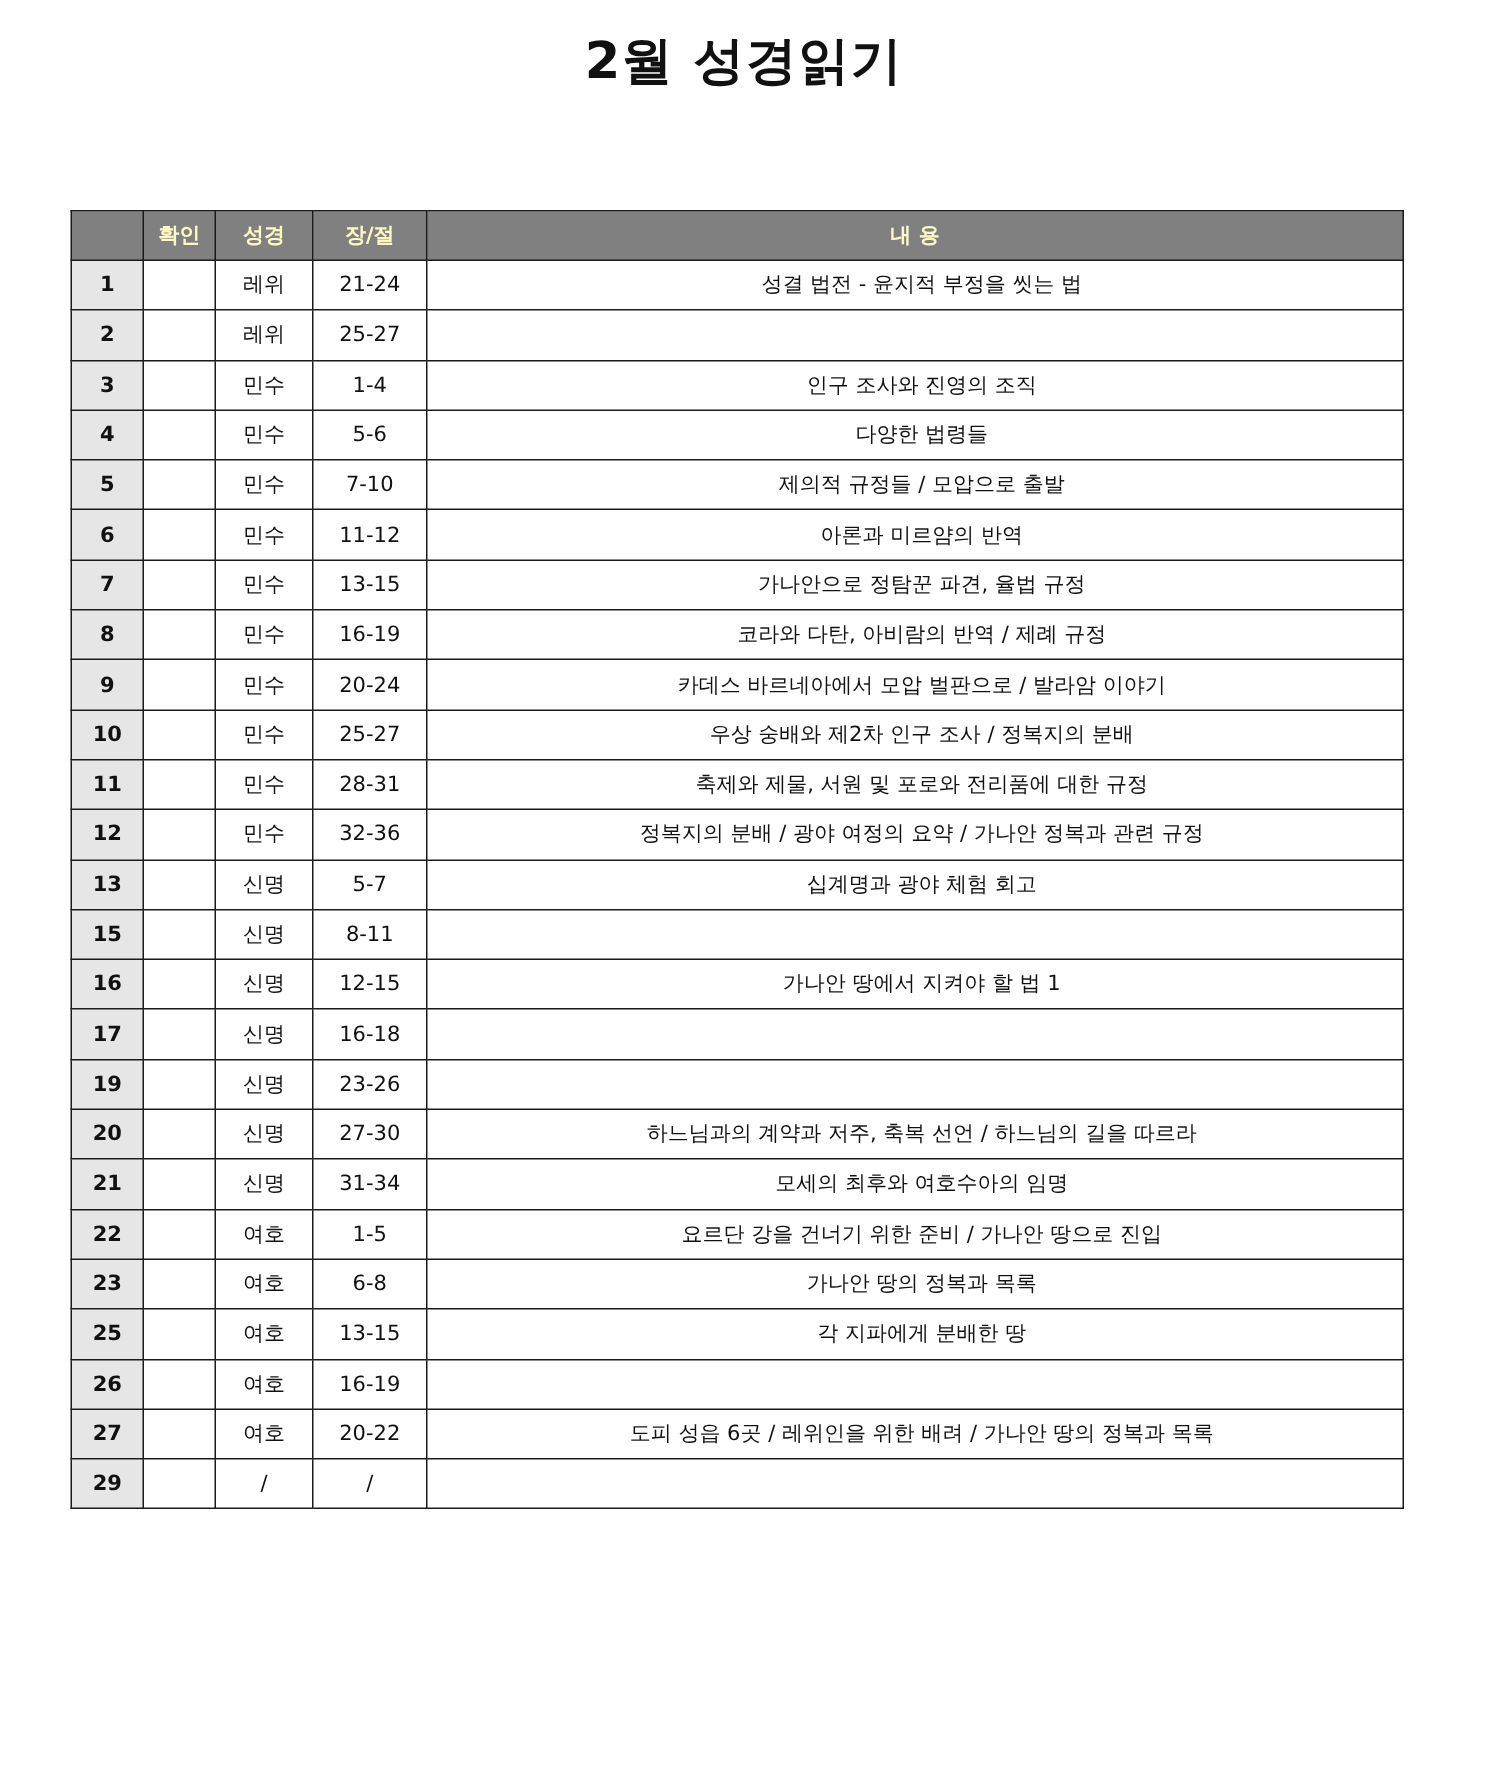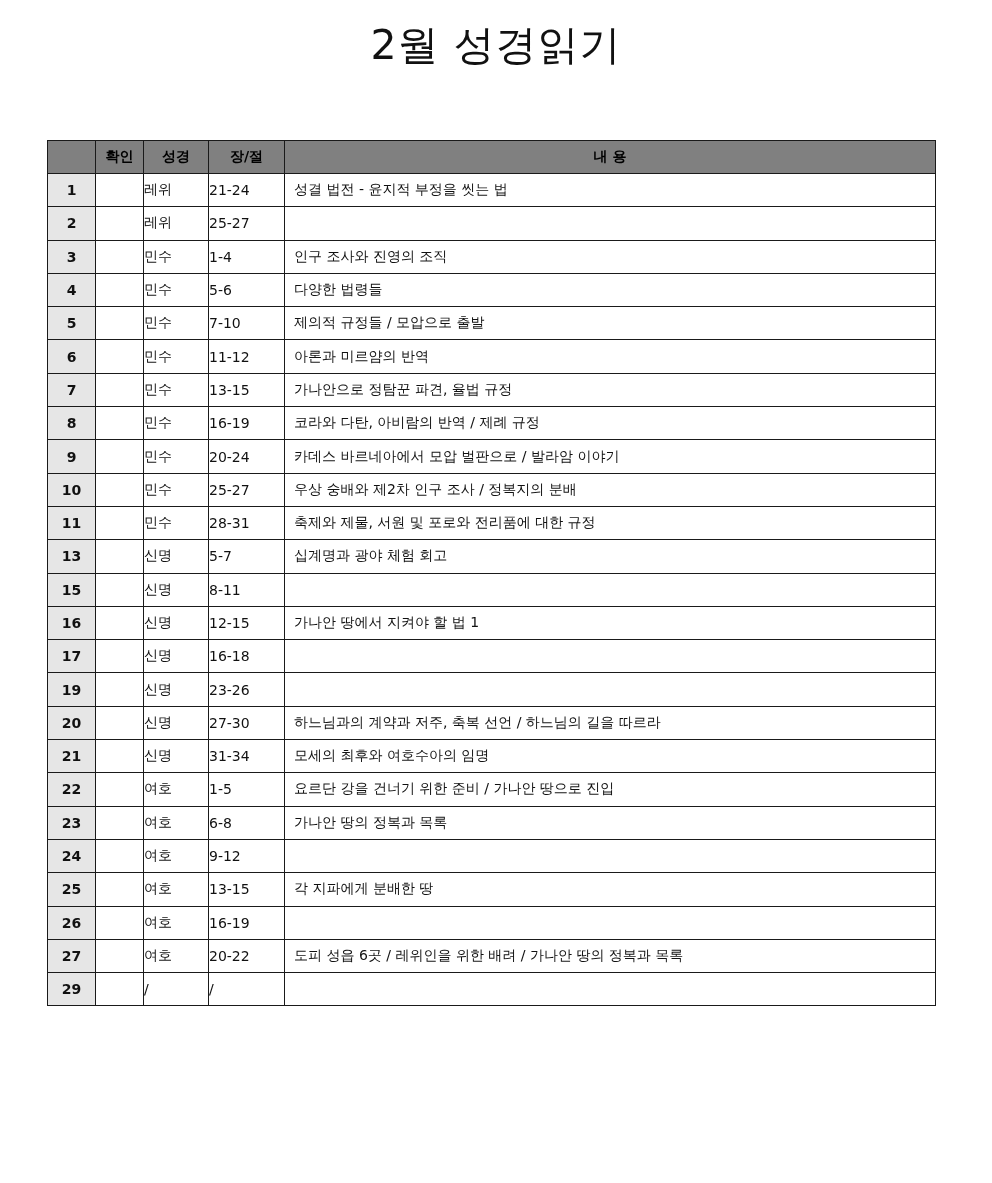--- a/index.html
+++ b/index.html
@@ -1,24 +1,24 @@
 <!DOCTYPE html>
 <html><head>
 <meta charset="utf-8">
 <style>
   html, body { margin:0; padding:0; background:#ffffff; }
   body { width:992px; height:1183px; position:relative; font-family:"DejaVu Sans", sans-serif; color:#111; }
-  .title { position:absolute; top:18px; left:0; width:992px; text-align:center; font-size:41px; font-weight:normal; letter-spacing:1px; }
+  .title { position:absolute; top:18px; left:0; width:992px; text-align:center; font-size:34px; font-weight:bold; letter-spacing:1px; }
   table { position:absolute; left:47px; top:140px; border-collapse:collapse; table-layout:fixed; width:888px; }
   th, td { border:1px solid #1a1a1a; height:32.3px; padding:0; font-size:14px; }
-  thead th { background:#808080; color:#000000; font-weight:bold; text-align:center; height:32px; }
+  thead th { background:#808080; color:#fef9c3; font-weight:bold; text-align:center; height:32px; }
   td.num { background:#e6e6e6; font-weight:bold; text-align:center; }
   td.check { background:#fff; }
-  td.book, td.ch { }
-  td.content { text-align:left; padding-left:9px; white-space:nowrap; overflow:hidden; }
+  td.book, td.ch { text-align:center; }
+  td.content { text-align:center; padding-left:9px; white-space:nowrap; overflow:hidden; }
   col.c0 { width:48px; } col.c1 { width:48px; } col.c2 { width:65px; } col.c3 { width:76px; } col.c4 { width:651px; }
 </style>
 </head>
 <body>
 
 <div class="title">2월 성경읽기</div>
 
 <table>
   <colgroup>
       <col class="c0">
@@ -108,20 +108,27 @@
         <td class="content">우상 숭배와 제2차 인구 조사 / 정복지의 분배</td>
       </tr>
       <tr>
         <td class="num">11</td>
         <td class="check"></td>
         <td class="book">민수</td>
         <td class="ch">28-31</td>
         <td class="content">축제와 제물, 서원 및 포로와 전리품에 대한 규정</td>
       </tr>
       <tr>
+        <td class="num">12</td>
+        <td class="check"></td>
+        <td class="book">민수</td>
+        <td class="ch">32-36</td>
+        <td class="content">정복지의 분배 / 광야 여정의 요약 / 가나안 정복과 관련 규정</td>
+      </tr>
+      <tr>
         <td class="num">13</td>
         <td class="check"></td>
         <td class="book">신명</td>
         <td class="ch">5-7</td>
         <td class="content">십계명과 광야 체험 회고</td>
       </tr>
       <tr>
         <td class="num">15</td>
         <td class="check"></td>
         <td class="book">신명</td>
@@ -169,27 +176,20 @@
         <td class="book">여호</td>
         <td class="ch">1-5</td>
         <td class="content">요르단 강을 건너기 위한 준비 / 가나안 땅으로 진입</td>
       </tr>
       <tr>
         <td class="num">23</td>
         <td class="check"></td>
         <td class="book">여호</td>
         <td class="ch">6-8</td>
         <td class="content">가나안 땅의 정복과 목록</td>
-      </tr>
-      <tr>
-        <td class="num">24</td>
-        <td class="check"></td>
-        <td class="book">여호</td>
-        <td class="ch">9-12</td>
-        <td class="content"></td>
       </tr>
       <tr>
         <td class="num">25</td>
         <td class="check"></td>
         <td class="book">여호</td>
         <td class="ch">13-15</td>
         <td class="content">각 지파에게 분배한 땅</td>
       </tr>
       <tr>
         <td class="num">26</td>

